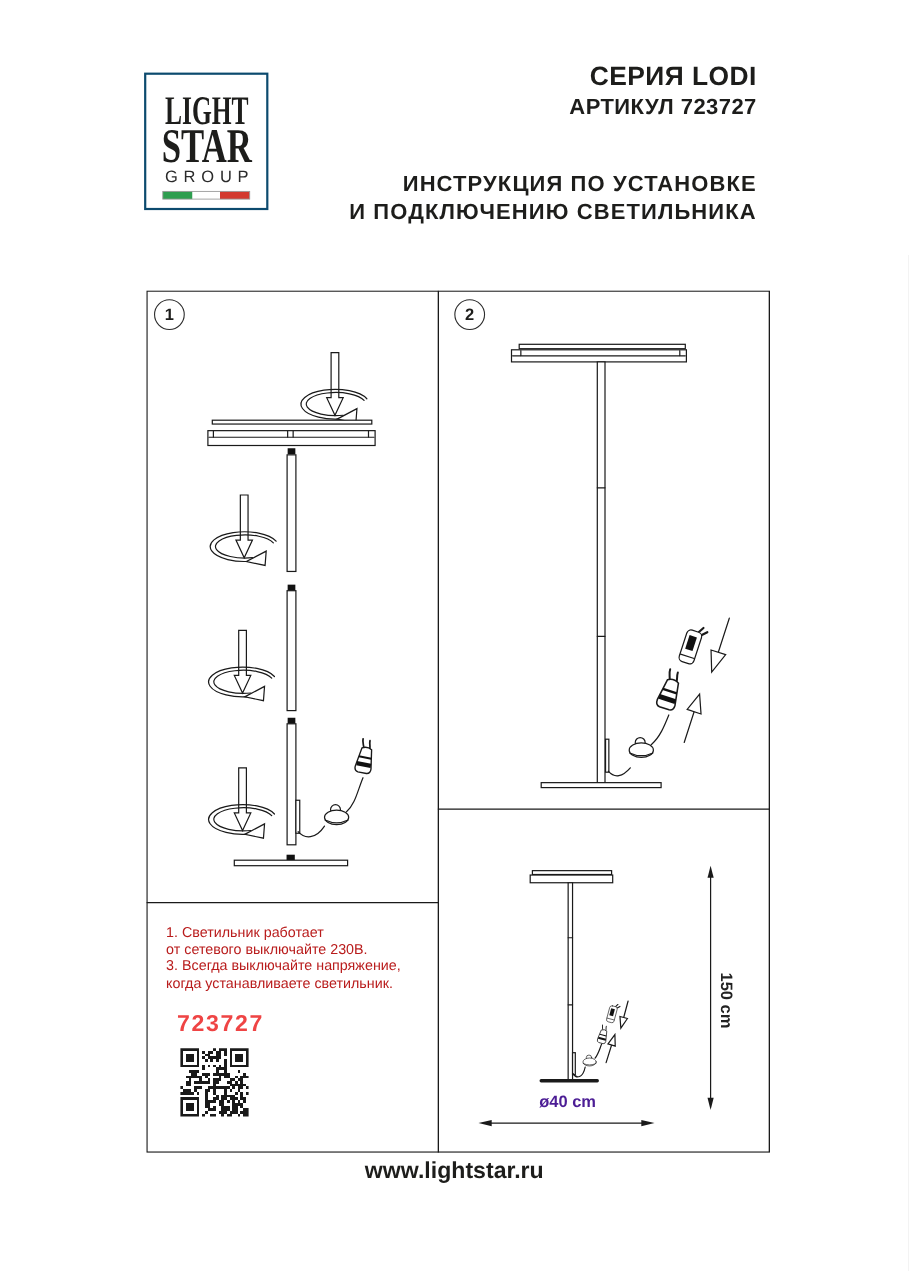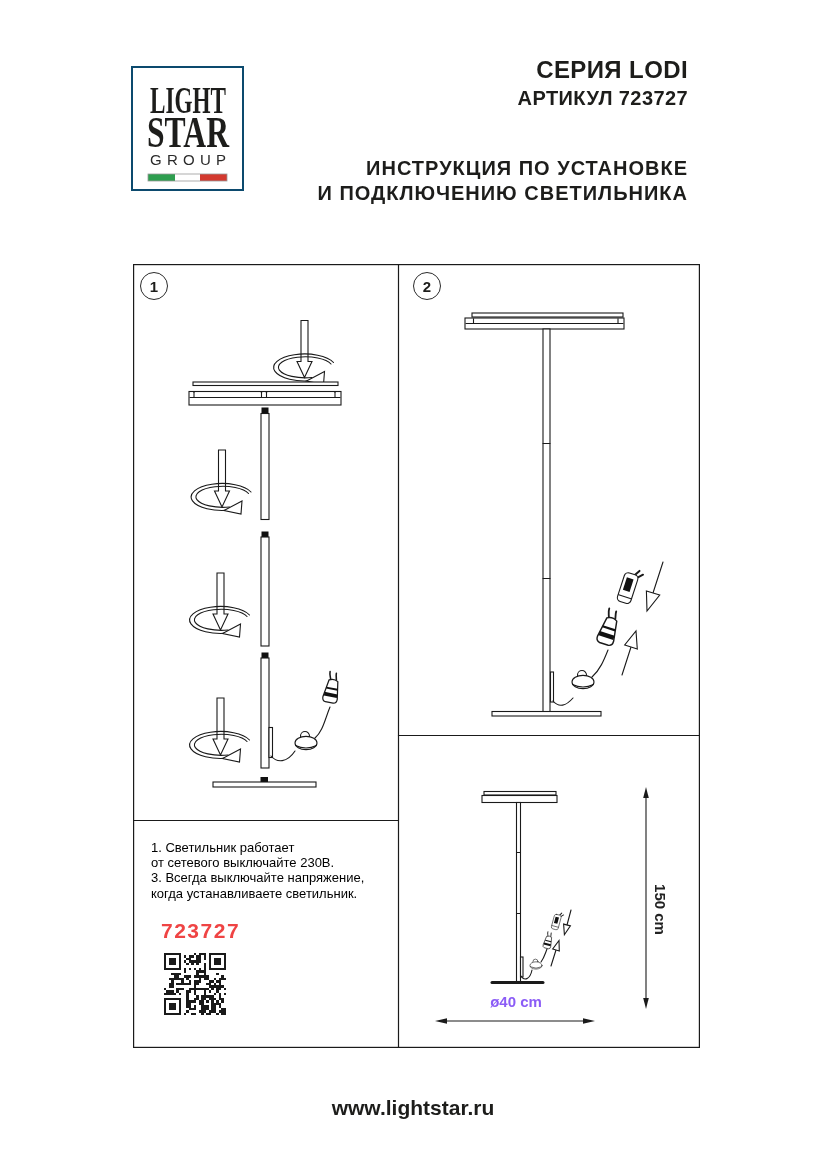--- a/index.html
+++ b/index.html
@@ -19,29 +19,29 @@
   
   .drawing-svg{left:133px;top:264px;}
   .step-circle{
     width:28px;height:28px;border:1.4px solid #2b2b2b;border-radius:50%;
     display:flex;align-items:center;justify-content:center;
     font-size:15px;font-weight:bold;background:#fff;box-sizing:border-box;
   }
   .step1{left:140px;top:272px;}
   .step2{left:413px;top:272px;}
   
-  .notes{left:151px;top:840px;width:230px;font-size:13px;line-height:15.2px;color:#000000;}
+  .notes{left:151px;top:840px;width:230px;font-size:13px;line-height:15.2px;color:#b91c1c;}
   .article-number{left:161px;top:919px;font-size:21px;font-weight:600;letter-spacing:1.5px;color:#ef4444;}
   .qr{left:164px;top:953px;width:62px;height:62px;}
   
   .dim-height{left:625px;top:901px;width:70px;text-align:center;font-size:15px;font-weight:600;color:#222;
     transform:rotate(90deg);}
-  .dim-diameter{left:466px;top:993px;width:100px;text-align:center;font-size:15px;font-weight:600;color:#8b5cf6;}
+  .dim-diameter{left:466px;top:993px;width:100px;text-align:center;font-size:15px;font-weight:600;color:#4c1d95;}
   
-  .website{left:0;top:1096px;width:826px;text-align:center;font-size:21px;font-weight:bold;color:#1d1d1b;}
+  .website{left:0;top:1053px;width:826px;text-align:center;font-size:21px;font-weight:bold;color:#1d1d1b;}
 </style>
 </head>
 <body>
 
 <div class="page">
 
   <div class="abs logo">
     <svg width="109" height="121" viewBox="0 0 109 121">
       <text x="17" y="45" font-family="Liberation Serif, serif" font-weight="bold" font-size="37" textLength="76" lengthAdjust="spacingAndGlyphs" fill="#1d1d1b">LIGHT</text>
       <text x="14" y="79" font-family="Liberation Serif, serif" font-weight="bold" font-size="44" textLength="82" lengthAdjust="spacingAndGlyphs" fill="#1d1d1b">STAR</text>

